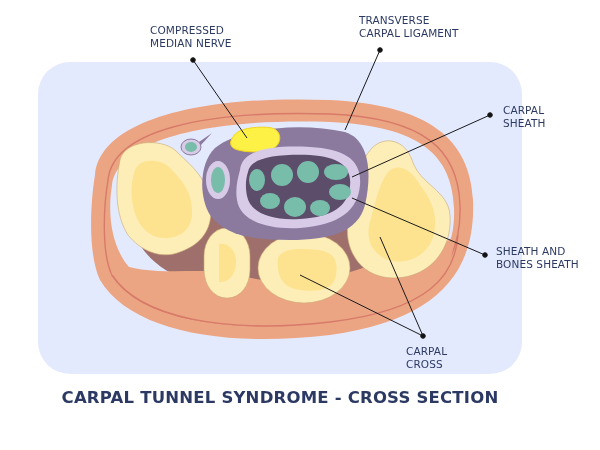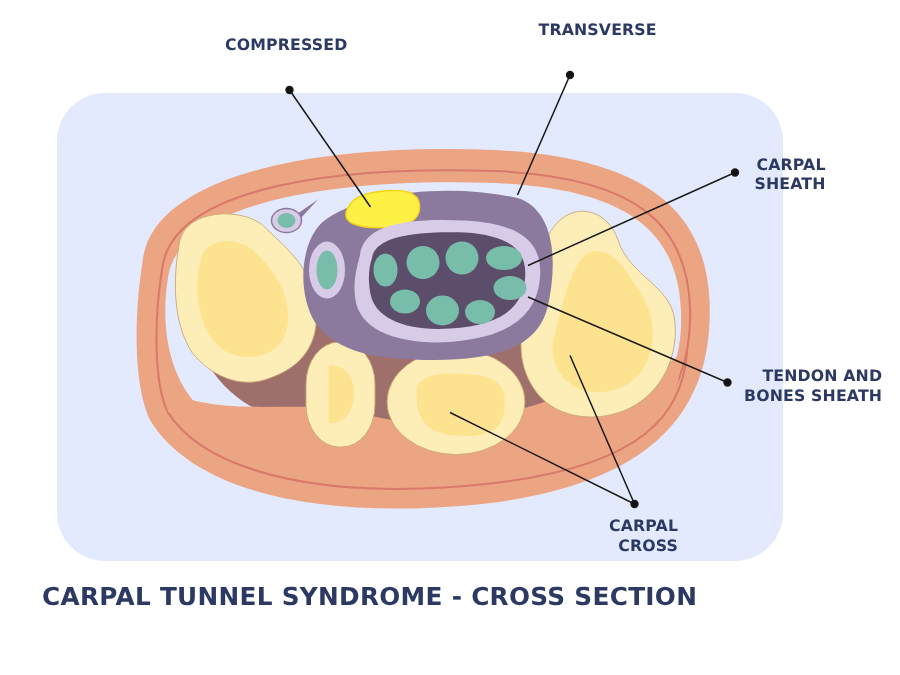--- a/index.html
+++ b/index.html
@@ -17,38 +17,37 @@
     #stage {
       position: absolute;
       left: 0;
       top: 0;
       width: 600px;
       height: 450px;
     }
     .label {
       position: absolute;
       color: #2c3a63;
-      font-weight: bold;
+      font-weight: normal;
       font-size: 10.5px;
       line-height: 13px;
       letter-spacing: 0.1px;
       white-space: nowrap;
-      text-align: right;
     }
     .label span { display: block; }
     #title {
       position: absolute;
       left: 0;
       width: 560px;
       top: 388px;
+      text-align: center;
       color: #2c3a63;
       font-weight: bold;
       font-size: 16.5px;
       letter-spacing: 0.2px;
-      padding-left: 28px;
     }
   </style>
 </head>
 <body>
 
 <div id="stage">
   <svg width="600" height="450" viewBox="0 0 600 450">
 
     <rect x="38" y="62" width="484" height="312" rx="32" ry="32" fill="#e4eafe"></rect>
 
@@ -127,33 +126,35 @@
       <circle cx="485" cy="255" r="2.3"></circle>
 
       <line x1="423" y1="336" x2="300" y2="275"></line>
       <line x1="423" y1="336" x2="380" y2="237"></line>
       <circle cx="423" cy="336" r="2.3"></circle>
     </g>
   </svg>
 
   <div class="label" style="left:150px; top:24px;">
     <span>COMPRESSED</span>
+    <span>MEDIAN NERVE</span>
   </div>
 
   <div class="label" style="left:359px; top:14px;">
     <span>TRANSVERSE</span>
+    <span>CARPAL LIGAMENT</span>
   </div>
 
   <div class="label" style="left:503px; top:104px;">
     <span>CARPAL</span>
     <span>SHEATH</span>
   </div>
 
   <div class="label" style="left:496px; top:245px;">
-    <span>TENDON AND</span>
+    <span>SHEATH AND</span>
     <span>BONES SHEATH</span>
   </div>
 
   <div class="label" style="left:406px; top:345px;">
     <span>CARPAL</span>
     <span>CROSS</span>
   </div>
 
   <div id="title">CARPAL TUNNEL SYNDROME - CROSS SECTION</div>
 </div>

